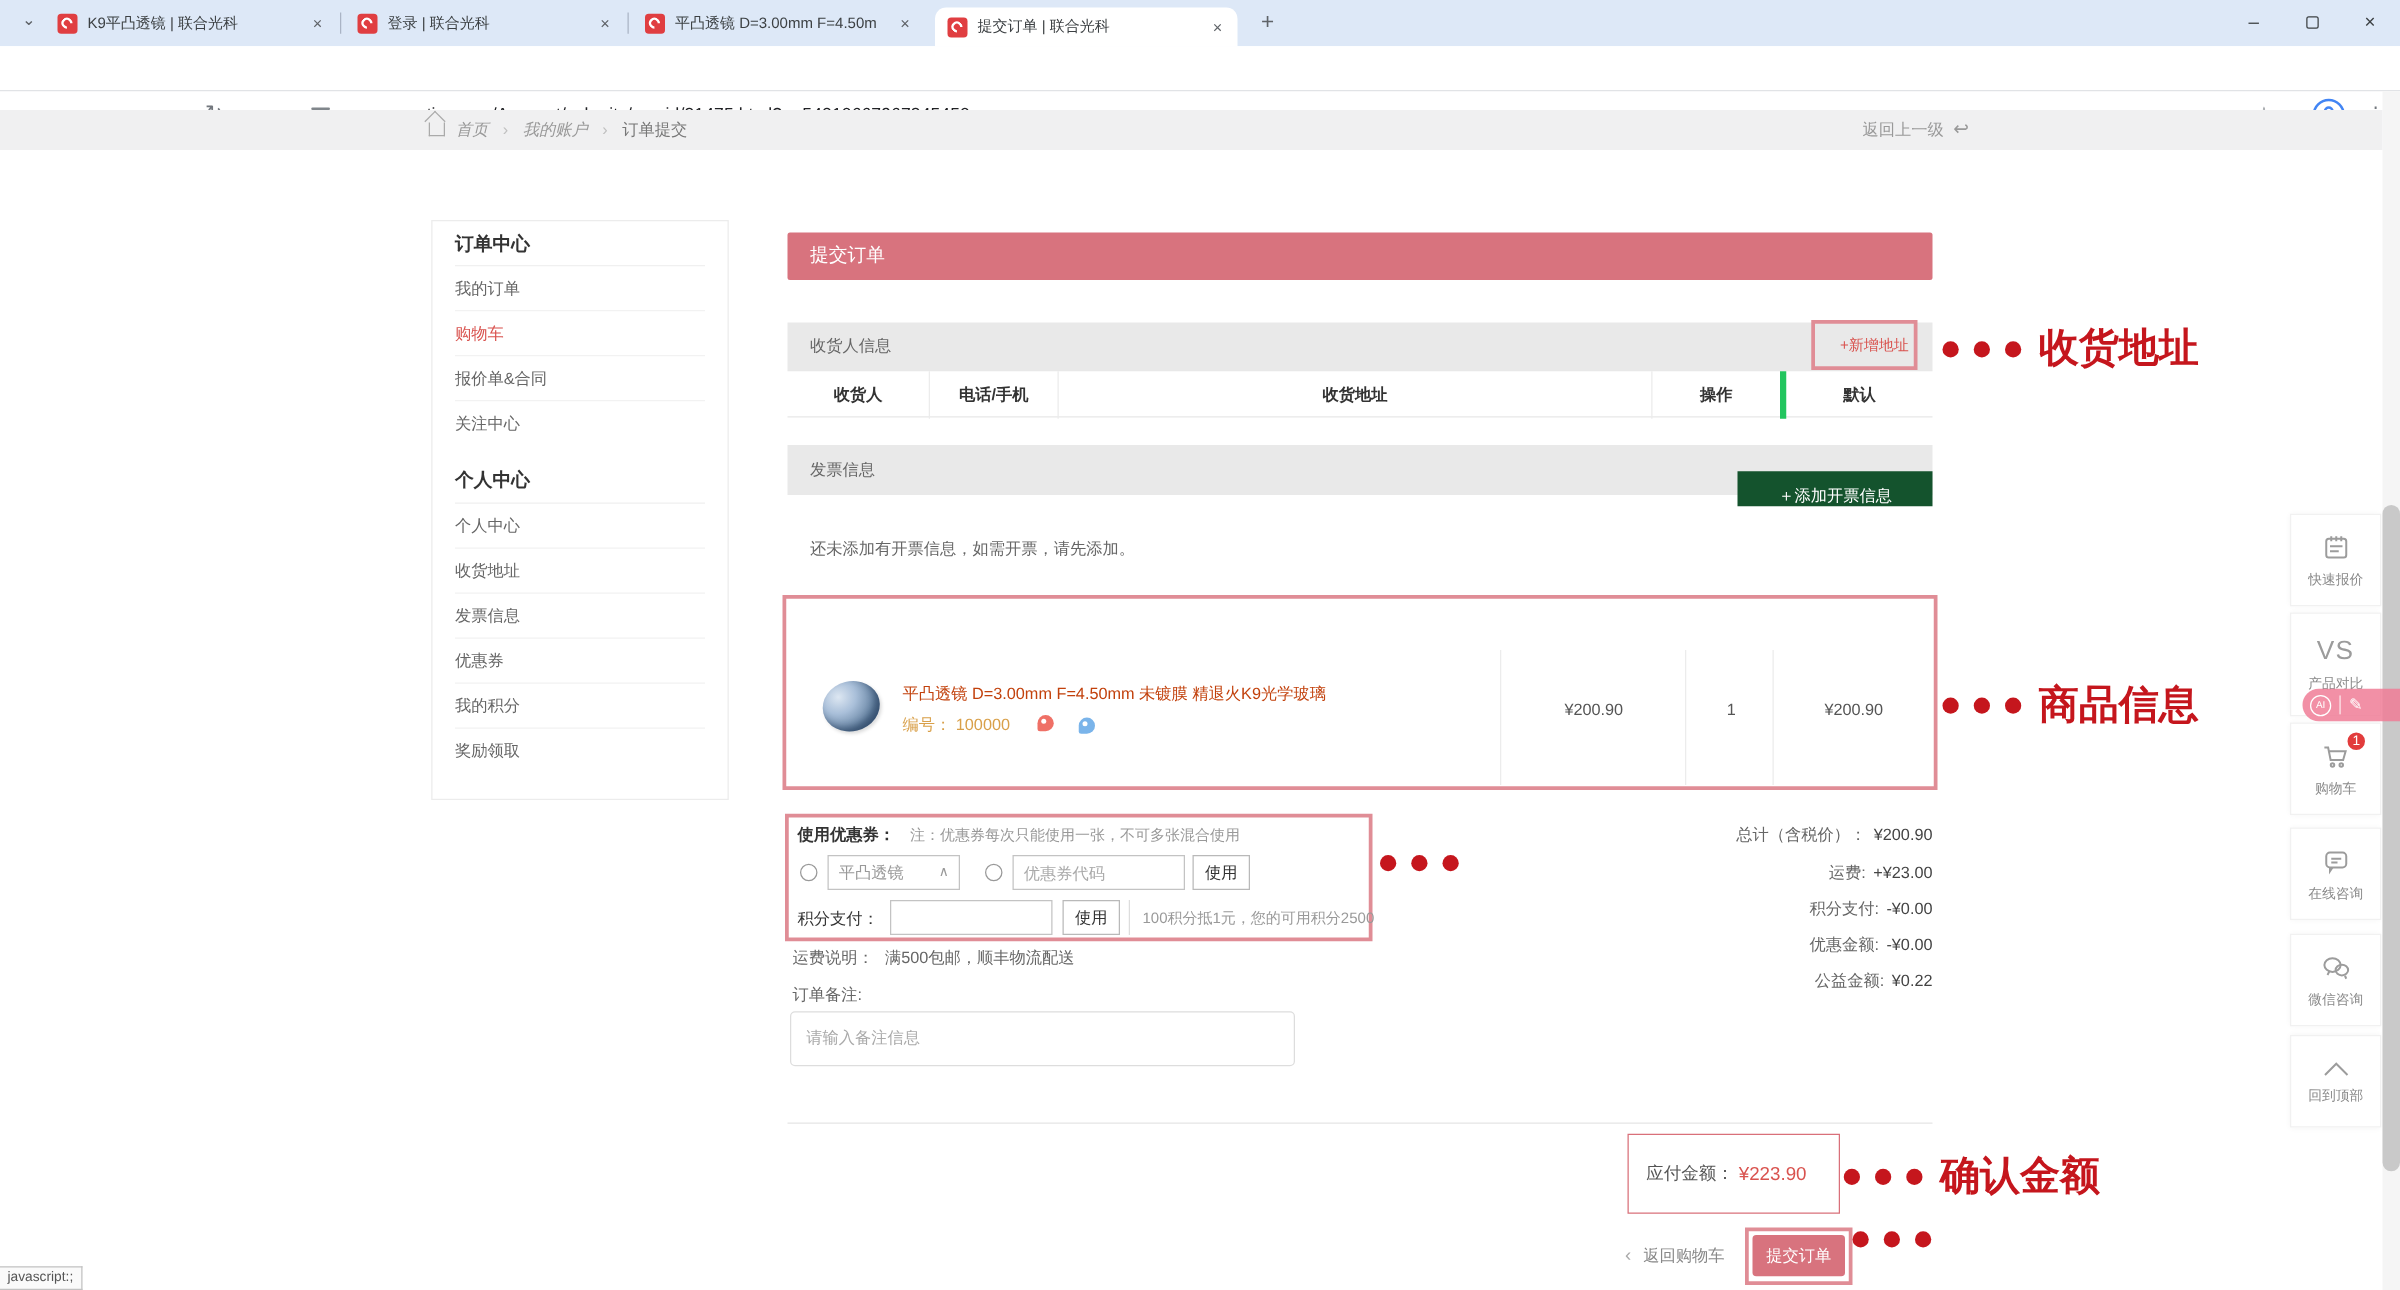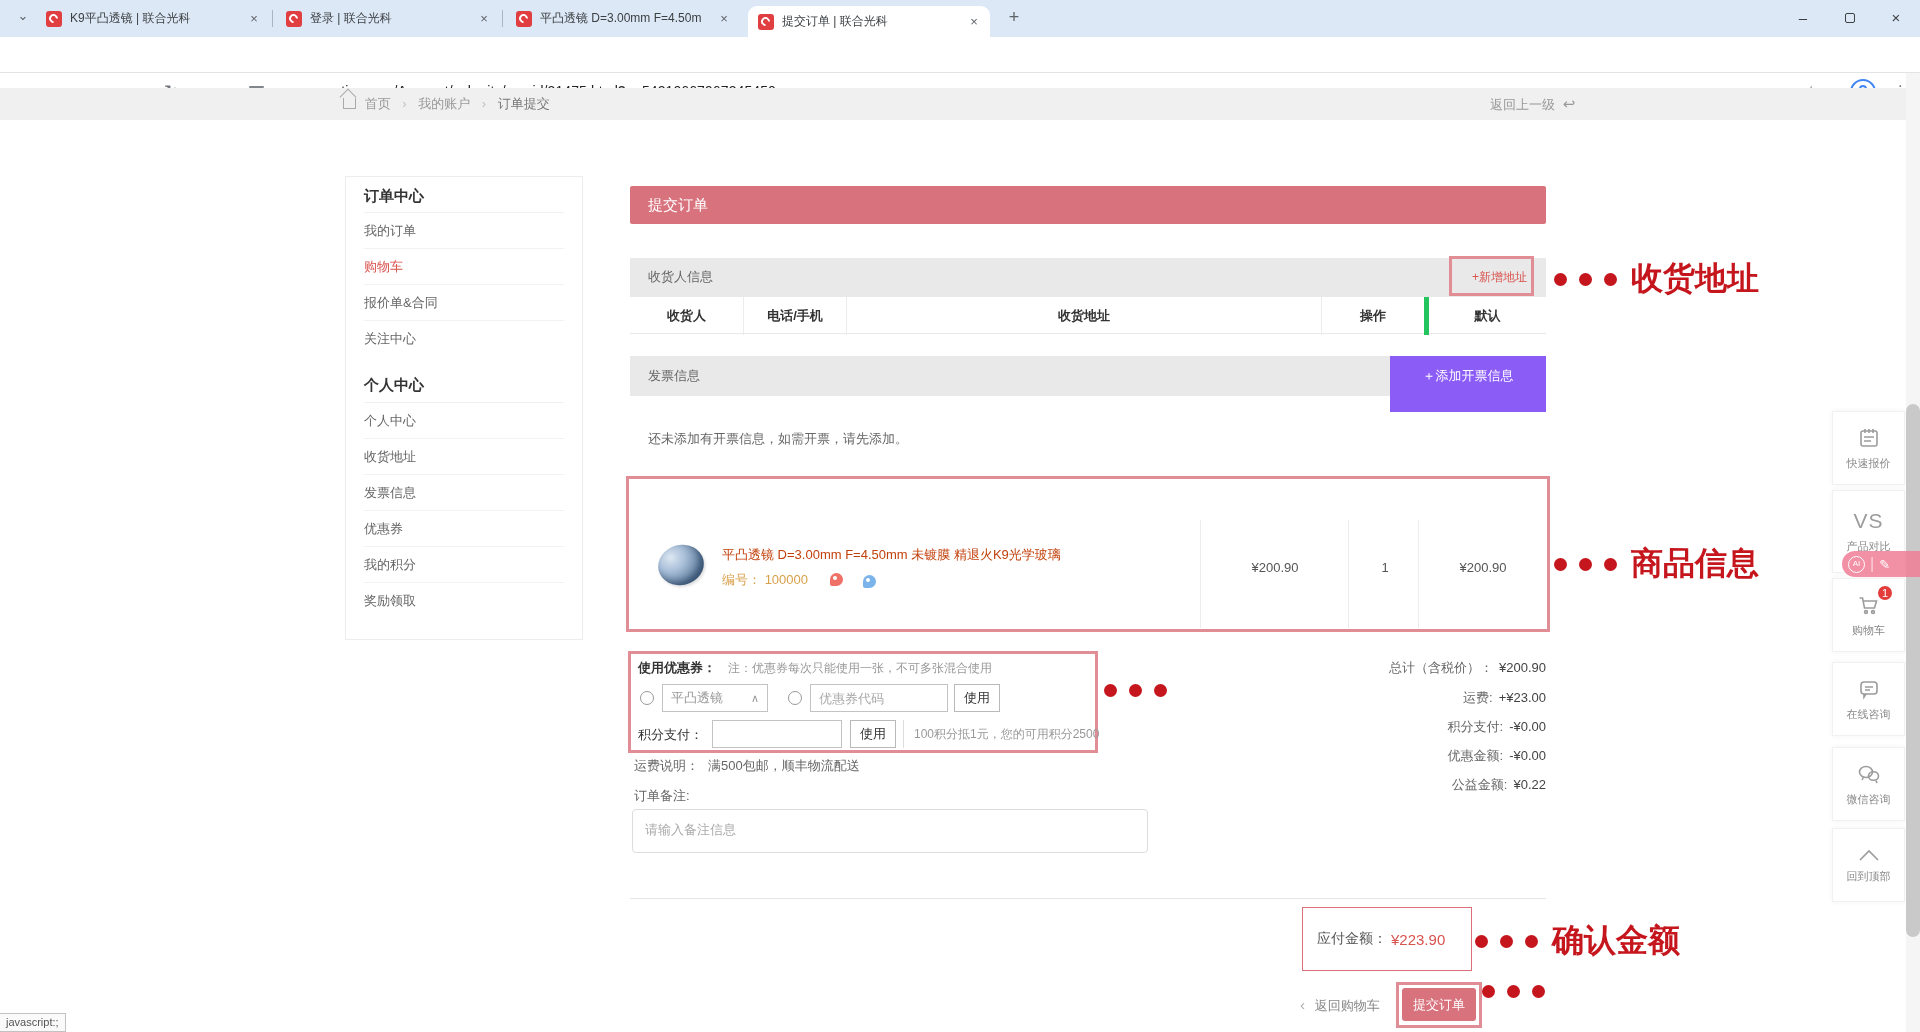--- a/index.html
+++ b/index.html
@@ -25,21 +25,21 @@
   .tune { top:49px; left:249px; width:15px; }
   .tune i { display:block; height:2px; background:#80868b; border-radius:2px; margin-bottom:4px; position:relative; }
   .tune i+i { width:11px; }
   .url-text { left:305px; top:46px; font-size:14px; color:#202124; letter-spacing:.1px; }
   .avatar { left:1850px; top:42px; width:26px; height:26px; border:2px solid #4285f4; border-radius:50%; position:absolute; }
   .avatar i { position:absolute; left:7px; top:4px; width:8px; height:8px; border:2px solid #4285f4; border-radius:50%; }
   .avatar b { position:absolute; left:4px; top:13px; width:14px; height:10px; border:2px solid #4285f4; border-bottom:none; border-radius:8px 8px 0 0; }
 
   
   .graybar { left:0; top:88px; width:1906px; height:32px; background:#f0f0f1; line-height:32px; font-size:13px; color:#999; }
-  .crumb { color:#999; }
+  .crumb { color:#999;font-style:italic; }
   .house { display:inline-block; width:13px; height:11px; border:1.5px solid #aaa; border-top:none; position:relative; top:1px; margin-right:5px; }
   .house:before { content:""; position:absolute; left:-2px; top:-7px; width:11px; height:11px; border-top:1.5px solid #aaa; border-left:1.5px solid #aaa; transform:rotate(45deg); }
 
   
   .sidecard { left:345px; top:176px; width:238px; height:464px; border:1px solid #ececec; background:#fff; padding:2px 18px 0; }
   .sb-h { height:34px; line-height:34px; font-size:15px; font-weight:bold; color:#333; border-bottom:1px solid #f0f0f0; }
   .sb-i { height:36px; line-height:36px; font-size:13px; color:#666; border-bottom:1px solid #f2f2f2; }
   .sb-i.last { border-bottom:none; }
   .sb-i.active { color:#d9534f; }
   .sb-gap { height:10px; }
@@ -195,21 +195,21 @@
   <div class="th" style="border-right:1px solid #ececec;height:38px;line-height:38px;">收货人</div>
   <div class="th" style="border-right:1px solid #ececec;height:38px;line-height:38px;">电话/手机</div>
   <div class="th" style="border-right:1px solid #ececec;height:38px;line-height:38px;">收货地址</div>
   <div class="th" style="border-right:5px solid #22c55e;height:38px;line-height:38px;">操作</div>
   <div class="th" style="height:38px;line-height:38px;">默认</div>
 </div>
 
 <div class="abs secbar" style="left:630px;top:356px;width:916px;height:40px;line-height:40px;">
   <span>发票信息</span>
 </div>
-<div class="abs" style="left:1390px;top:356px;width:156px;height:56px;background:#8b5cf6;color:#fff;font-size:13px;text-align:center;line-height:40px;">＋添加开票信息</div>
+<div class="abs" style="left:1390px;top:377px;width:156px;height:28px;background:#14532d;color:#fff;font-size:13px;text-align:center;line-height:40px;">＋添加开票信息</div>
 <div class="abs" style="left:648px;top:430px;font-size:13px;color:#666;">还未添加有开票信息，如需开票，请先添加。</div>
 
 <div class="abs ann-box" style="left:626px;top:476px;width:924px;height:156px;"></div>
 <div class="abs" style="left:630px;top:480px;width:916px;height:148px;">
   <div class="abs vline" style="left:570px;top:40px;height:108px;"></div>
   <div class="abs vline" style="left:718px;top:40px;height:108px;"></div>
   <div class="abs vline" style="left:788px;top:40px;height:108px;"></div>
   <div class="abs lens" style="left:28px;top:65px;"></div>
   <div class="abs" style="left:92px;top:66px;font-size:13px;color:#c2410c;">平凸透镜 D=3.00mm F=4.50mm 未镀膜 精退火K9光学玻璃</div>
   <div class="abs" style="left:92px;top:91px;font-size:13px;color:#d9a04a;">
@@ -254,21 +254,21 @@
 <div class="abs total-row" style="top:741px;">
   <span>优惠金额:</span><b>-¥0.00</b>
 </div>
 <div class="abs total-row" style="top:770px;">
   <span>公益金额:</span><b>¥0.22</b>
 </div>
 
 <div class="abs" style="left:634px;top:757px;font-size:13px;color:#666;">运费说明：</div>
 <div class="abs" style="left:708px;top:757px;font-size:13px;color:#666;">满500包邮，顺丰物流配送</div>
 <div class="abs" style="left:634px;top:787px;font-size:13px;color:#666;">订单备注:</div>
-<textarea class="abs ctl-input" style="left: 632px; top: 809px; width: 516px; height: 44px; border: 1px solid rgb(221, 221, 221); border-radius: 4px; padding: 11px 12px; resize: none;" placeholder="请输入备注信息"></textarea>
+<textarea class="abs ctl-input" style="left: 632px; top: 809px; width: 404px; height: 44px; border: 1px solid rgb(221, 221, 221); border-radius: 4px; padding: 11px 12px; resize: none;" placeholder="请输入备注信息"></textarea>
 
 <div class="abs hline" style="left:630px;top:898px;width:916px;background:#e5e5e5;"></div>
 
 <div class="abs" style="left:1302px;top:907px;width:170px;height:64px;border:1px solid #d9707a;display:flex;align-items:center;padding-left:14px;">
   <span style="font-size:14px;color:#555;">应付金额：</span>
   <span style="font-size:15px;color:#d9534f;margin-left:4px;">¥223.90</span>
 </div>
 <div class="abs" style="left:1300px;top:996px;font-size:13px;color:#888;">
   <span style="color:#aaa;font-size:15px;margin-right:6px;">‹</span>
   <span>返回购物车</span>

